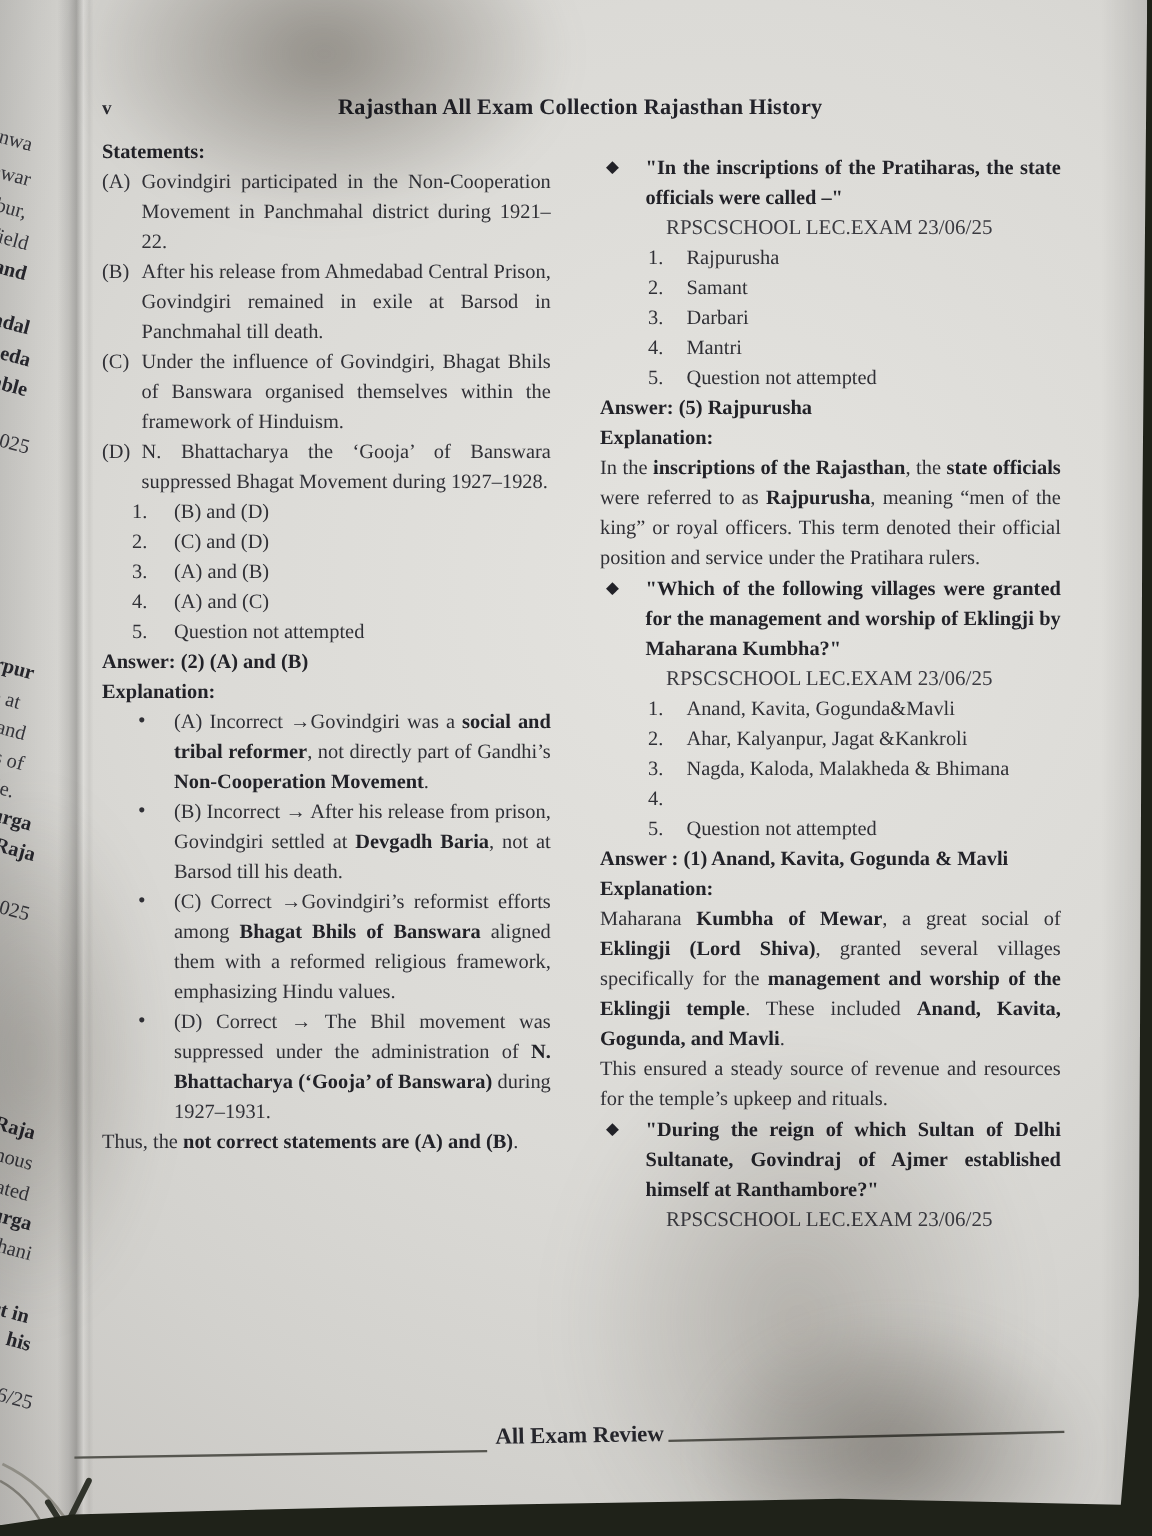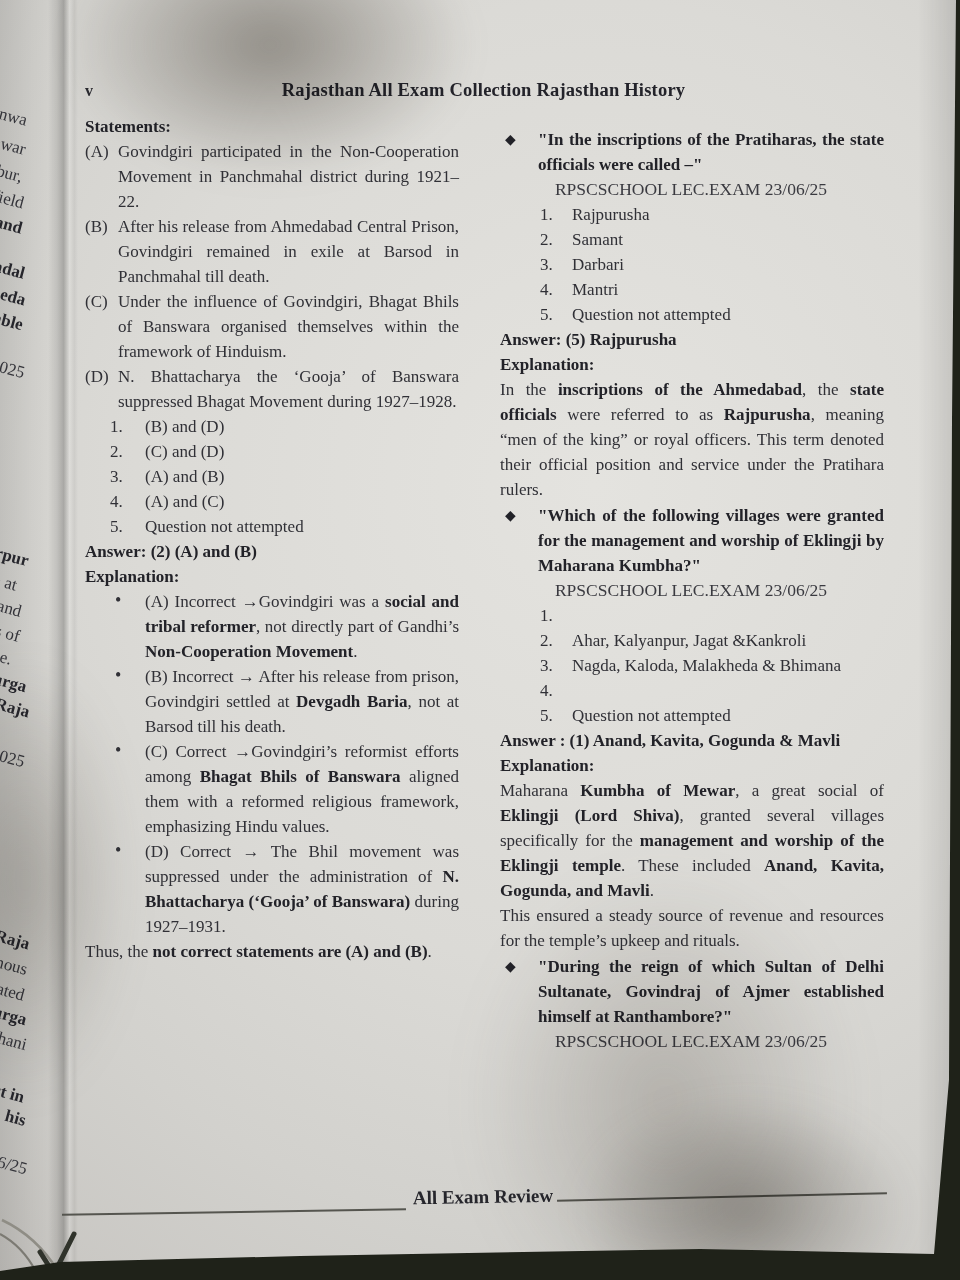--- a/index.html
+++ b/index.html
@@ -187,30 +187,31 @@
         <span class="num">4.</span>
         <span>Mantri</span>
       </div>
       <div class="opt">
         <span class="num">5.</span>
         <span>Question not attempted</span>
       </div>
 
       <div class="h-bold">Answer: (5) Rajpurusha</div>
       <div class="h-bold">Explanation:</div>
-      <div class="para"><span>In the </span><span class="b">inscriptions of the Ahmedabad</span><span>, the </span><span class="b">state officials</span><span> were referred to as </span><span class="b">Rajpurusha</span><span>, meaning “men of the king” or royal officers. This term denoted their official position and service under the Pratihara rulers.</span></div>
+      <div class="para"><span>In the </span><span class="b">inscriptions of the Rajasthan</span><span>, the </span><span class="b">state officials</span><span> were referred to as </span><span class="b">Rajpurusha</span><span>, meaning “men of the king” or royal officers. This term denoted their official position and service under the Pratihara rulers.</span></div>
 
       <div class="q">
         <span class="diamond">◆</span>
         <span>"Which of the following villages were granted for the management and worship of Eklingji by Maharana Kumbha?"</span>
       </div>
       <div class="source">RPSCSCHOOL LEC.EXAM 23/06/25</div>
 
       <div class="opt">
         <span class="num">1.</span>
+        <span>Anand, Kavita, Gogunda&amp;Mavli</span>
       </div>
       <div class="opt">
         <span class="num">2.</span>
         <span>Ahar, Kalyanpur, Jagat &amp;Kankroli</span>
       </div>
       <div class="opt">
         <span class="num">3.</span>
         <span>Nagda, Kaloda, Malakheda &amp; Bhimana</span>
       </div>
       <div class="opt">

